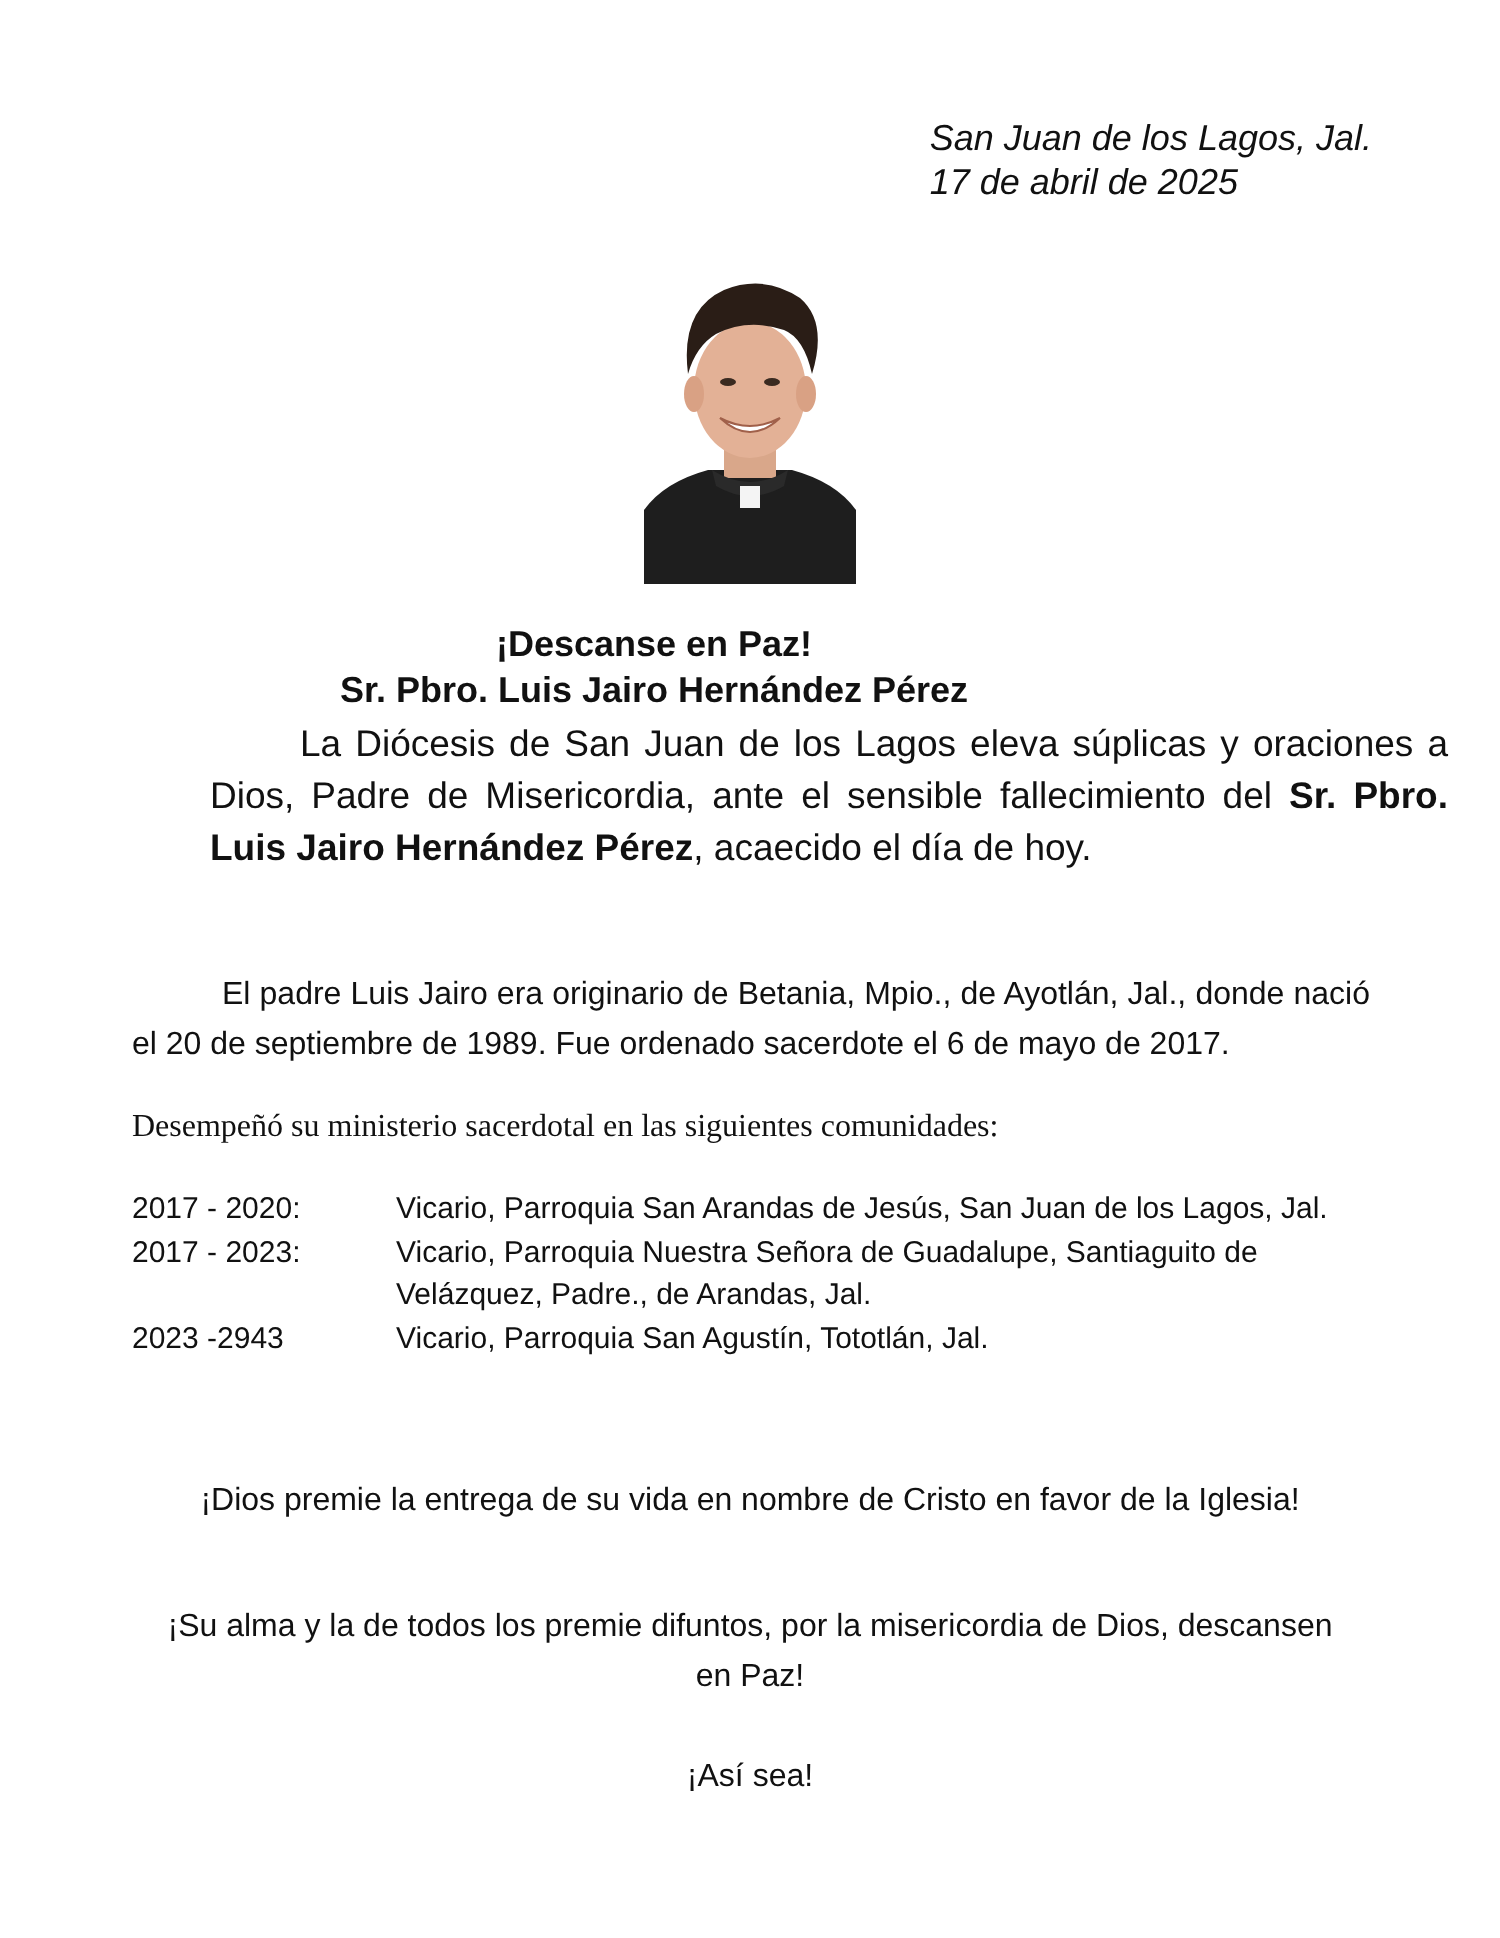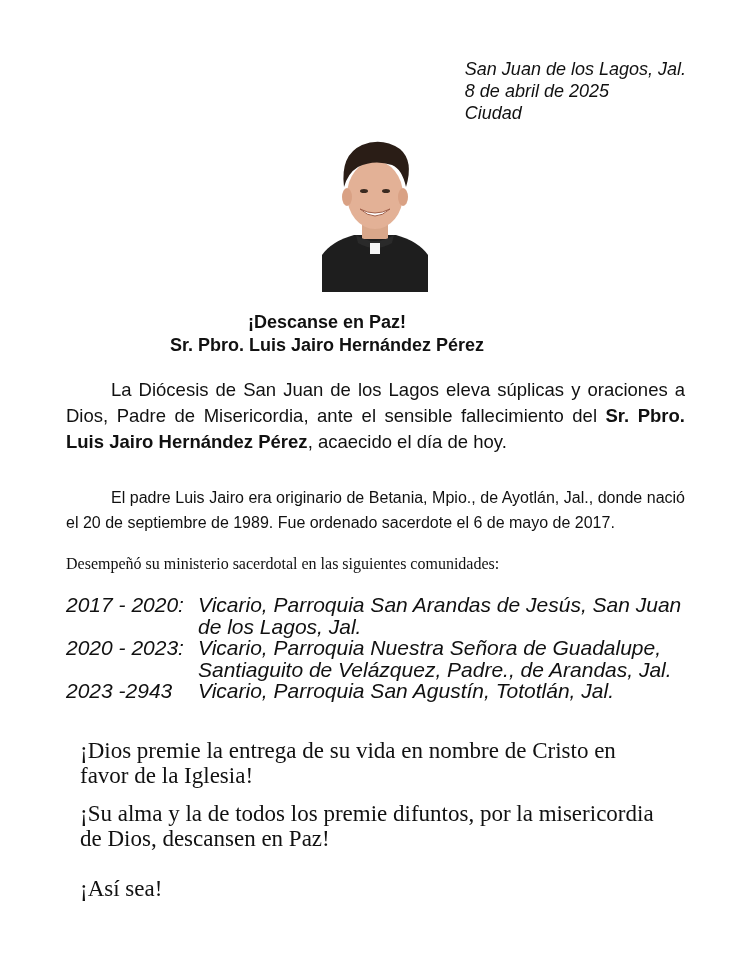--- a/index.html
+++ b/index.html
@@ -18,42 +18,41 @@
     .photo svg { width: 106px; height: 157px; display: block; }
     .title {
       position: absolute; left: 0; width: 654px; top: 311px;
       text-align: center; font-weight: bold; font-size: 18px; line-height: 23px;
     }
     .para {
       position: absolute; left: 66px; width: 619px;
       font-size: 16px; line-height: 25px; text-align: justify;
     }
     .para .indent { display: inline-block; width: 45px; }
-    .p1 { top: 377px; font-size: 18.5px; line-height: 26px; }
+    .p1 { top: 359px; font-size: 18.5px; line-height: 26px; margin-left: 39px; }
     .p2 { top: 485px; }
     .p3 { top: 551px; font-family: Liberation Serif, serif; }
-    .roles { position: absolute; left: 66px; top: 594px; width: 620px; font-size: 21px; line-height: 21.5px; font-style: italic; }
+    .roles { position: absolute; left: 66px; top: 594px; width: 620px; font-size: 15px; line-height: 21.5px; }
     .role-row { display: flex; }
     .role-years { width: 132px; flex: 0 0 132px; }
     .role-desc { flex: 1; }
     .closing {
       position: absolute; left: 80px; width: 590px;
-      text-align: left; font-size: 23px; line-height: 25px; font-family: Liberation Serif, serif;
+      text-align: center; font-size: 16px; line-height: 25px;
     }
     .c1 { top: 738px; }
     .c2 { top: 801px; }
     .c3 { top: 876px; }
   </style>
 </head>
 <body>
 
 <div class="header">
   <div>San Juan de los Lagos, Jal.</div>
-  <div>8 de abril de 2025</div>
-  <div>Ciudad</div>
+  <div>17 de abril de 2025</div>
 </div>
 
 <div class="photo" title="Portrait of priest in clerical collar">
   <svg viewBox="0 0 106 157" xmlns="http://www.w3.org/2000/svg">
     <rect width="106" height="157" fill="#ffffff"></rect>
 
     <path d="M0 120 Q10 106 32 100 L74 100 Q96 106 106 120 L106 157 L0 157 Z" fill="#1e1e1e"></path>
 
     <rect x="40" y="82" width="26" height="22" fill="#d9a78a"></rect>
 
@@ -84,21 +83,21 @@
 <div class="para p2"><span class="indent"></span><span>El padre Luis Jairo era originario de Betania, Mpio., de Ayotlán, Jal., donde nació el 20 de septiembre de 1989. Fue ordenado sacerdote el 6 de mayo de 2017.</span></div>
 
 <div class="para p3">Desempeñó su ministerio sacerdotal en las siguientes comunidades:</div>
 
 <div class="roles">
   <div class="role-row">
     <div class="role-years">2017 - 2020:</div>
     <div class="role-desc">Vicario, Parroquia San Arandas de Jesús, San Juan de los Lagos, Jal.</div>
   </div>
   <div class="role-row">
-    <div class="role-years">2020 - 2023:</div>
+    <div class="role-years">2017 - 2023:</div>
     <div class="role-desc">Vicario, Parroquia Nuestra Señora de Guadalupe, Santiaguito de Velázquez, Padre., de Arandas, Jal.</div>
   </div>
   <div class="role-row">
     <div class="role-years">2023 -2943</div>
     <div class="role-desc">Vicario, Parroquia San Agustín, Tototlán, Jal.</div>
   </div>
 </div>
 
 <div class="closing c1">¡Dios premie la entrega de su vida en nombre de Cristo en favor de la Iglesia!</div>
 <div class="closing c2">¡Su alma y la de todos los premie difuntos, por la misericordia de Dios, descansen en Paz!</div>

